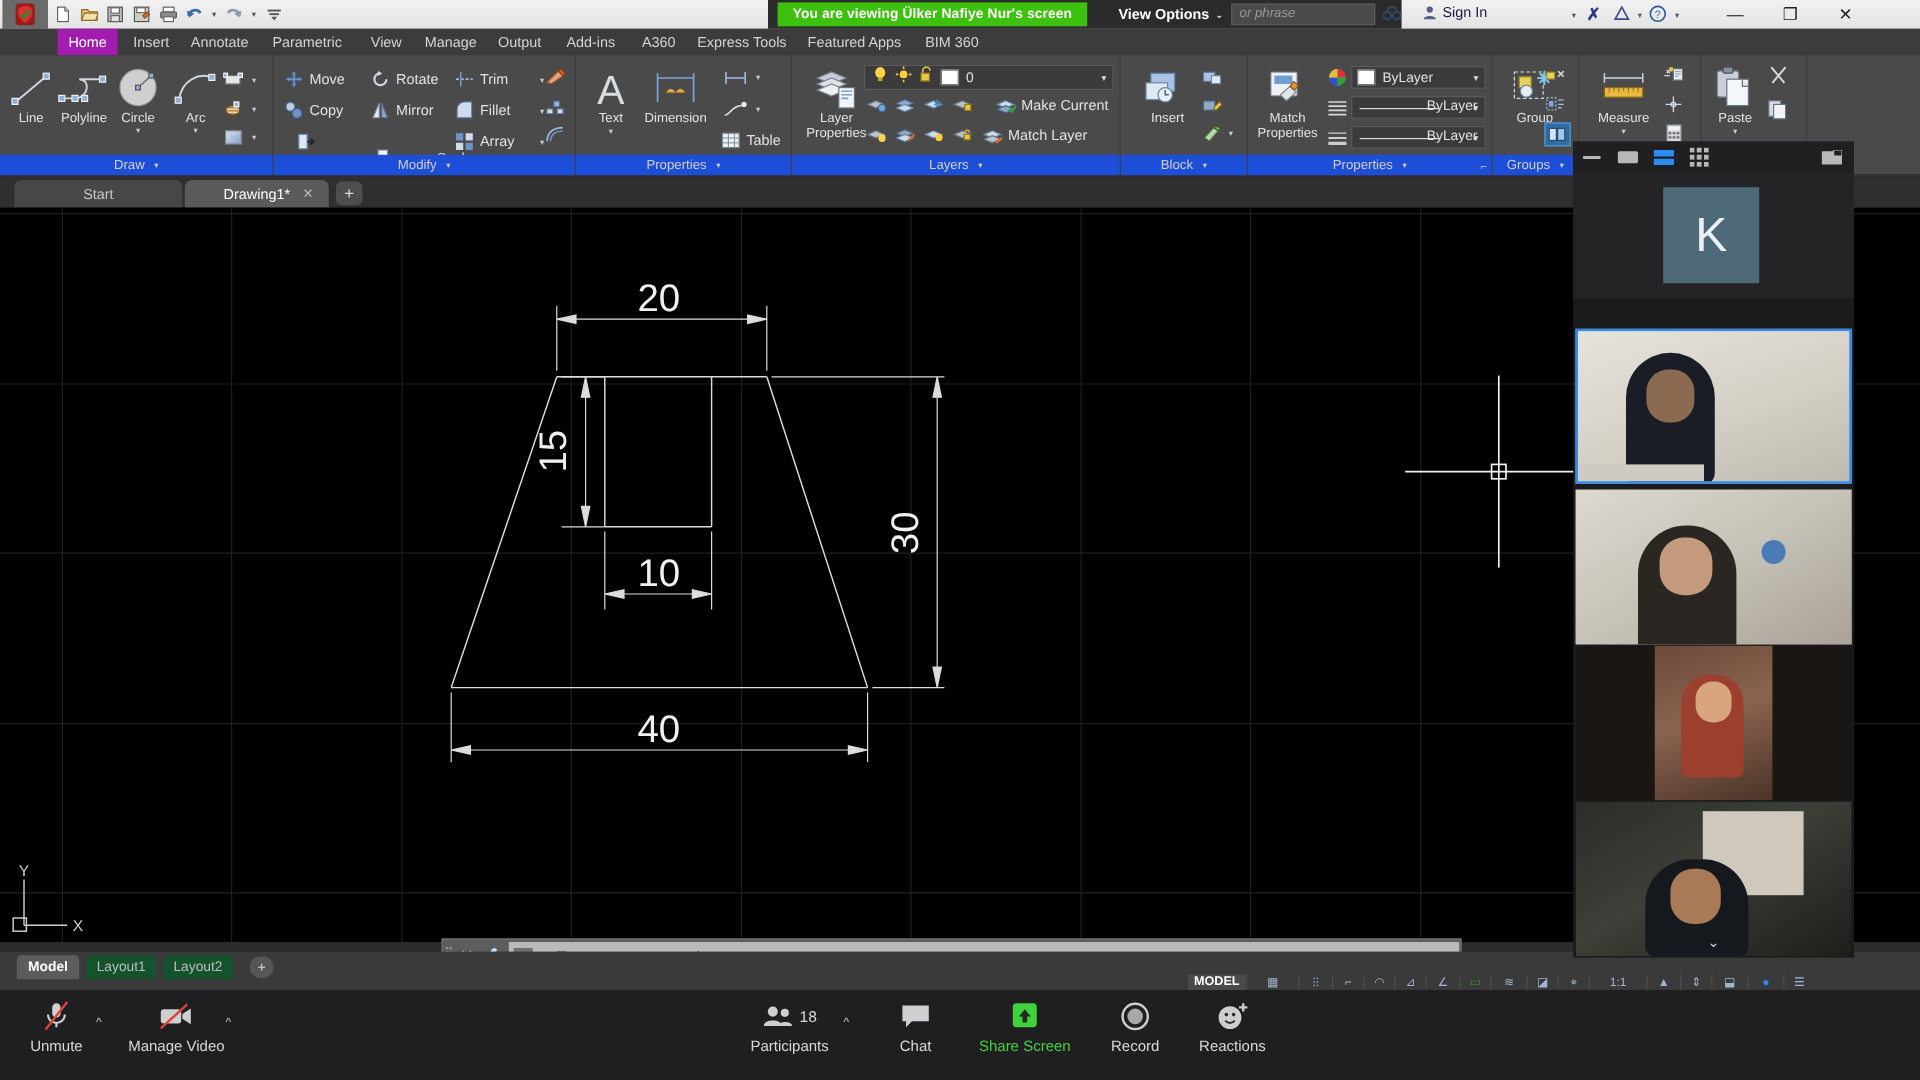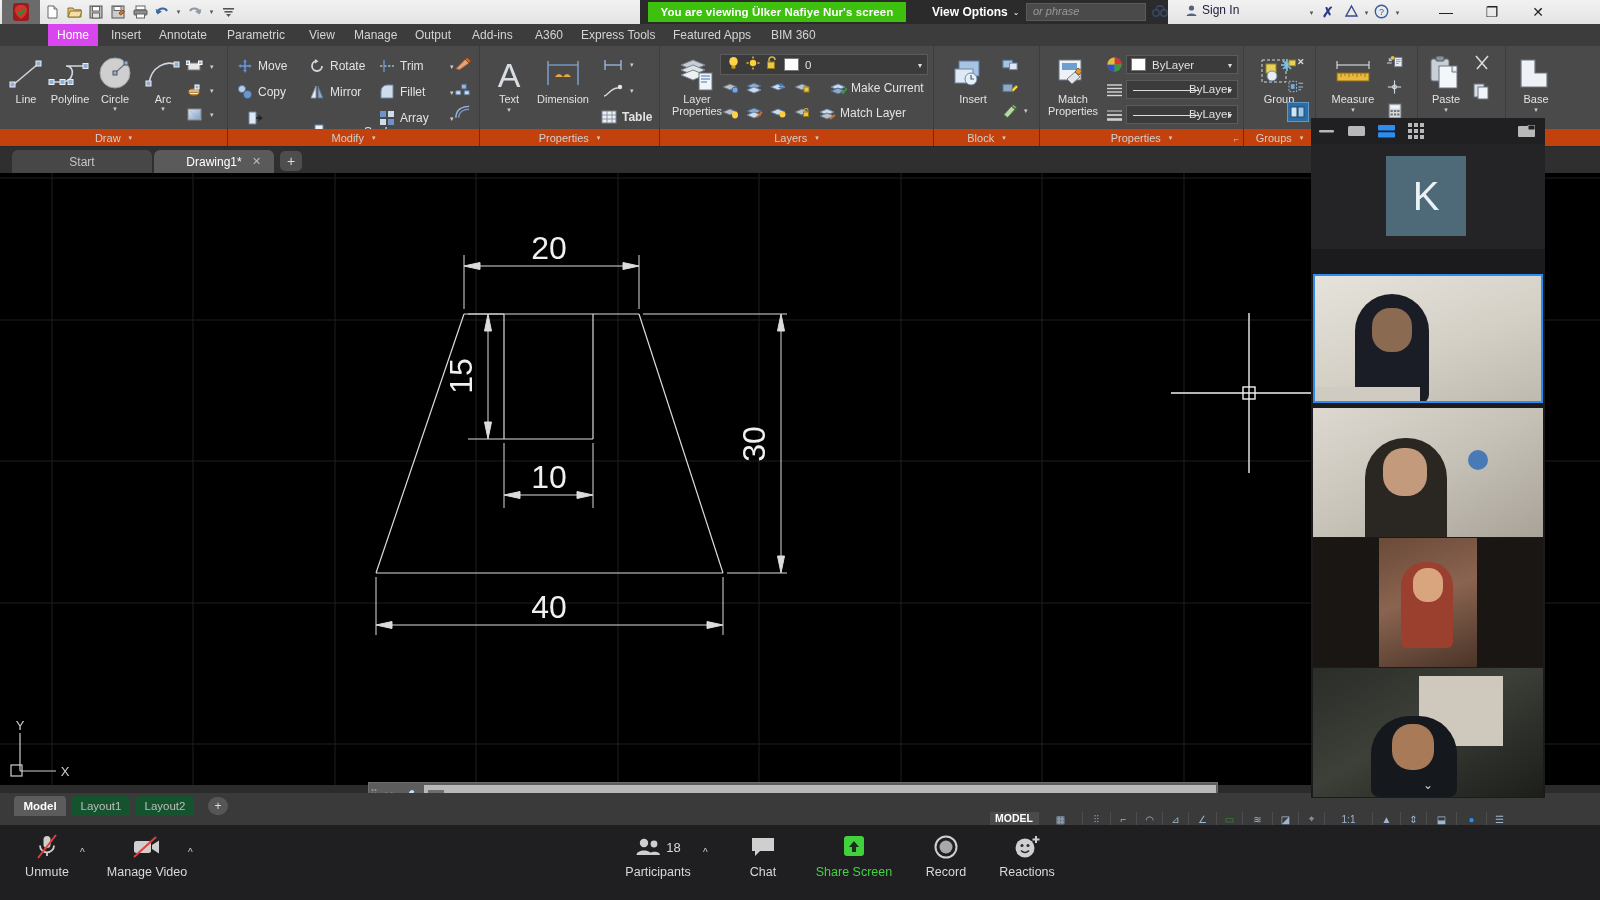--- a/index.html
+++ b/index.html
@@ -38,29 +38,29 @@
   .signin { position: absolute; left: 1185px; top: 3px; font-size: 12px; color: #1a1a3a;
     display: flex; align-items: center; gap: 4px; }
   .signin .av { width: 13px; height: 13px; color: #44506e; }
   .wctrl { position: absolute; top: 0; width: 46px; height: 24px; display: flex;
     align-items: center; justify-content: center; color: #222; font-size: 14px; }
 
   
   .tabrow { position: absolute; left: 0; top: 24px; width: 1600px; height: 22px; background: #3c3c3c; }
   .rtab { position: absolute; top: 0; height: 22px; line-height: 22px; font-size: 12px; color: #d4d4d4;
     padding: 0 9px; white-space: nowrap; }
-  .rtab.active { background: #d946ef; color: #fff; }
+  .rtab.active { background: #a21caf; color: #fff; }
 
   
   .ribbon { position: absolute; left: 0; top: 46px; width: 1600px; height: 100px; background: #4a4a4a;
     border-bottom: 1px solid #333; }
   .panel { position: absolute; top: 0; height: 100px; border-right: 1px solid #3d3d3d; }
   .panel-title { position: absolute; bottom: 0; left: 0; width: 100%; height: 17px;
     display: flex; align-items: center; justify-content: center; gap: 8px;
-    font-size: 11px; color: #d0d0d0; background: #c2410c; }
+    font-size: 11px; color: #d0d0d0; background: #1d4ed8; }
   .pt-caret { font-size: 7px; }
   .big-btn { position: absolute; width: 46px; text-align: center; color: #e2e2e2; font-size: 11px; cursor: default; }
   .big-btn .bi { height: 40px; display: flex; align-items: center; justify-content: center; }
   .big-lbl { line-height: 11.5px; }
   .sm-btn { position: absolute; display: flex; align-items: center; gap: 4px; color: #e2e2e2; font-size: 12px; }
   .sm-btn .si { width: 18px; height: 18px; display: flex; align-items: center; justify-content: center; flex: 0 0 18px; }
   .mini-caret { color: #ccc; font-size: 7px; }
   .tiny { position: absolute; width: 17px; height: 17px; display: flex; align-items: center; justify-content: center; }
 
   .layctl { position: absolute; background: #3b3b3b; border: 1px solid #5b5b5b; display: flex; align-items: center; }
@@ -487,21 +487,21 @@
             </svg>
           </span>
       <span class="mini-caret" style="position:absolute;left:150px;top:15px;">▾</span>
       <span class="tiny" style="left:122px;top:36px;width:22px;">
             <svg width="22" height="14" viewBox="0 0 22 14">
               <path d="M2 12 C6 12 8 4 16 4" fill="none" stroke="#dadada" stroke-width="1.3"></path>
               <circle cx="18" cy="3" r="2.2" fill="#e8e8e8"></circle>
             </svg>
           </span>
       <span class="mini-caret" style="position:absolute;left:150px;top:41px;">▾</span>
-      <div class="sm-btn" style="left:120px;top:62px;font-weight:bold;">
+      <div class="sm-btn" style="left:120px;top:62px;">
         <span class="si">
               <svg width="16" height="14" viewBox="0 0 16 14">
                 <rect x="1" y="1" width="14" height="12" fill="#eceff3" stroke="#7a8694"></rect>
                 <path d="M1 5 h14 M1 9 h14 M6 1 v12 M11 1 v12" stroke="#7a8694" stroke-width=".8"></path>
               </svg>
             </span>
         <span>Table</span>
       </div>
       <div class="panel-title">
         <span>Properties</span>
@@ -845,34 +845,20 @@
             <svg width="20" height="18" viewBox="0 0 20 18">
               <rect x="2" y="2" width="10" height="13" fill="#d8dee4" stroke="#6a7480"></rect>
               <rect x="6" y="5" width="10" height="12" fill="#f2f5f8" stroke="#6a7480"></rect>
             </svg>
           </span>
       <div class="panel-title">
         <span></span>
       </div>
     </div>
 
-    <div class="panel" style="left:1506px;width:94px;border:none;">
-      <div class="big-btn" style="left:6px;top:8px;width:48px;">
-        <div class="bi">
-              <svg width="40" height="36" viewBox="0 0 40 36">
-                <path d="M5 4 h14 v13 h12 v14 H5z" fill="#eef2f6" stroke="#6a7480" stroke-width="1.2"></path>
-              </svg>
-            </div>
-        <div class="big-lbl">Base</div>
-        <div style="font-size:7px;color:#ccc;">▾</div>
-      </div>
-      <div class="panel-title">
-        <span></span>
-      </div>
-    </div>
   </div>
 
   <div class="dtabrow">
     <div class="dtab" style="left:12px;width:140px;">Start</div>
     <div class="dtab active" style="left:154px;width:120px;">Drawing1*</div>
     <div class="dtab-x" style="left:252px;top:8px;">✕</div>
     <div class="dtab-plus" style="left:280px;">+</div>
   </div>
 
   <div id="canvas">

